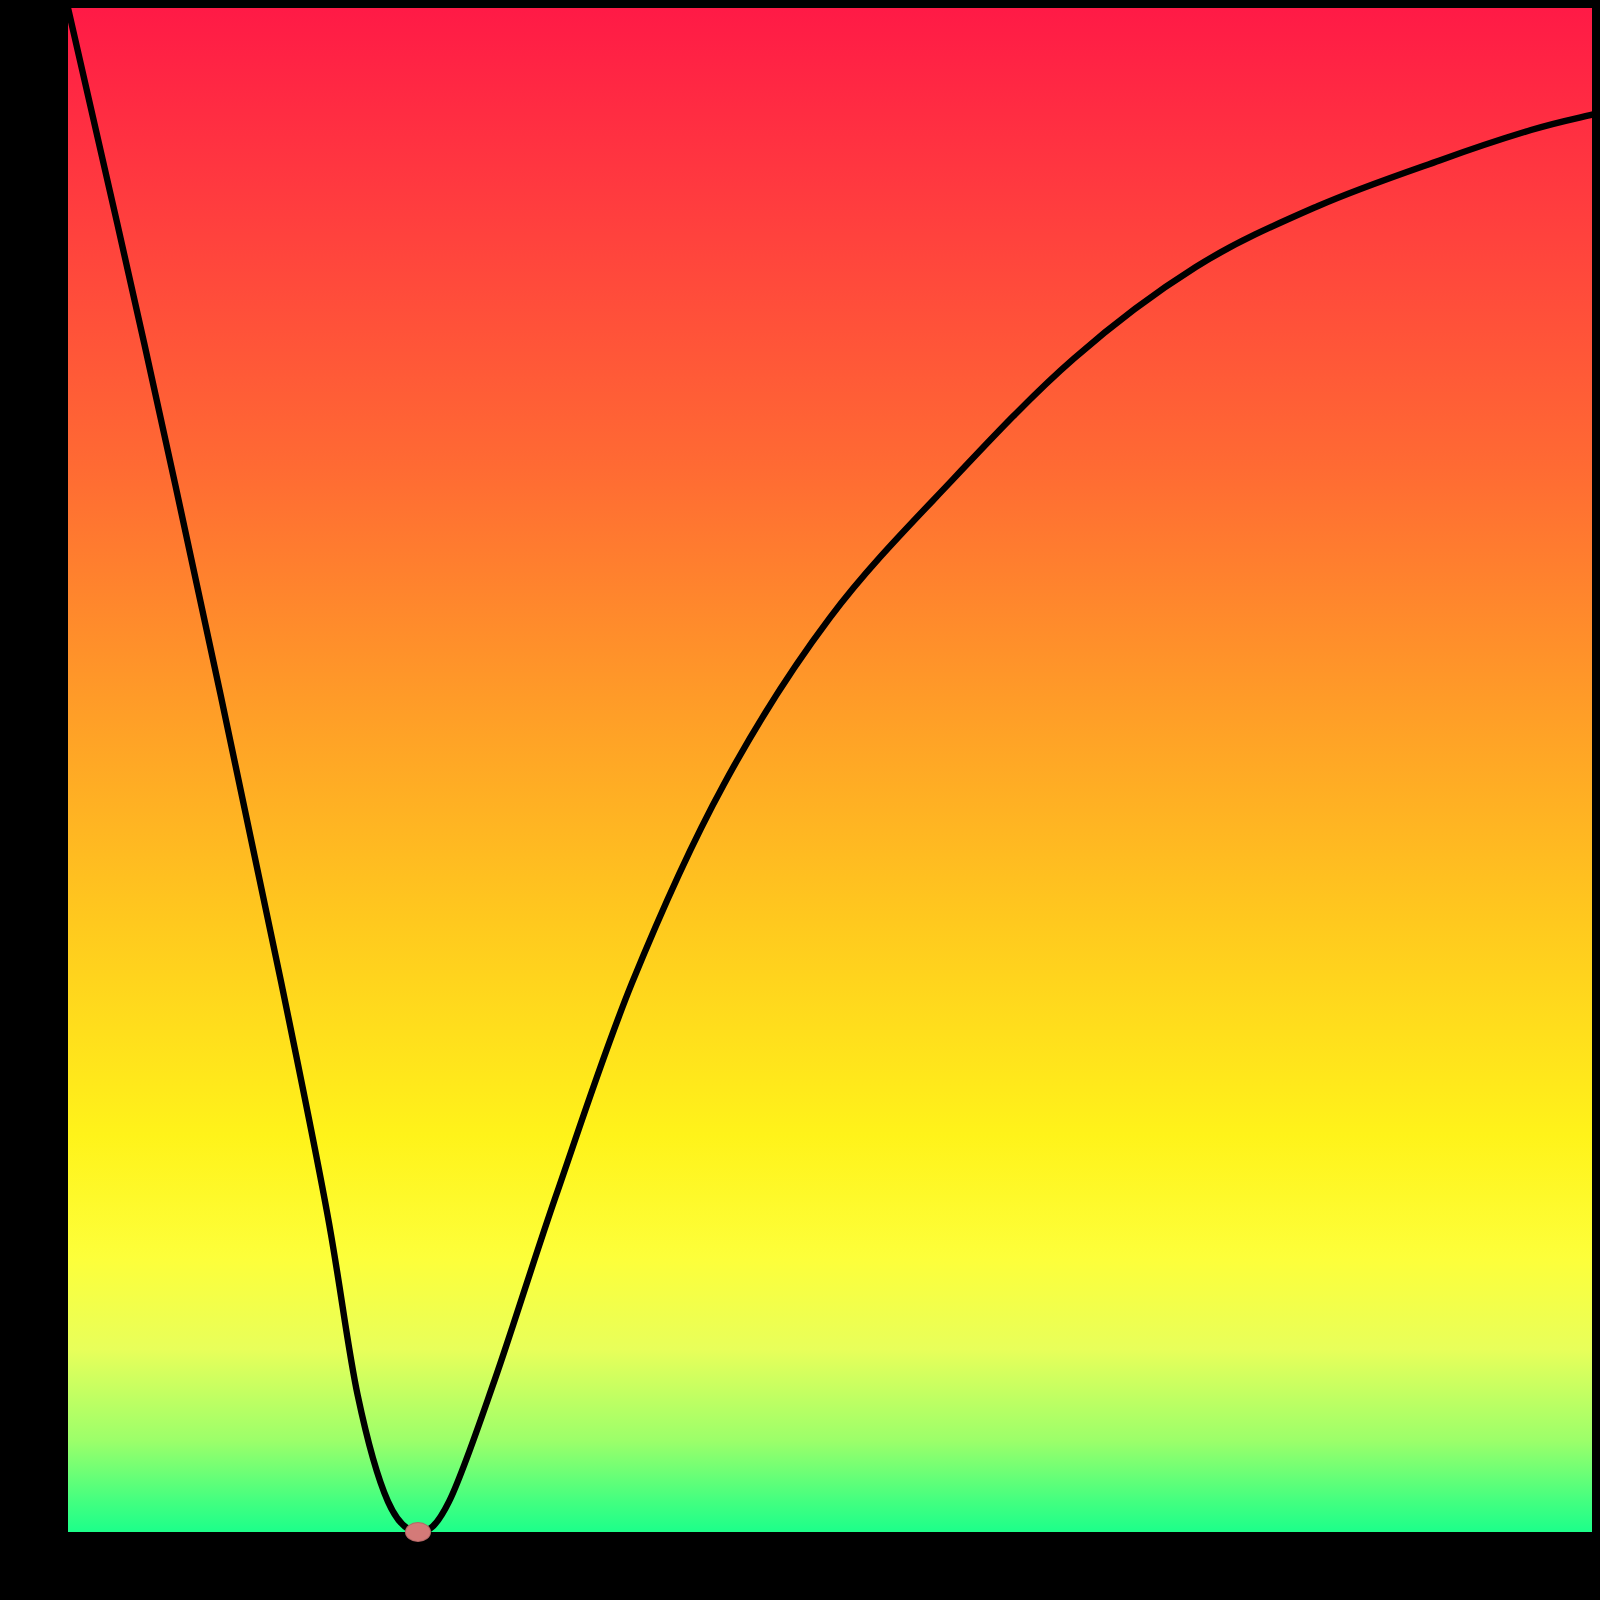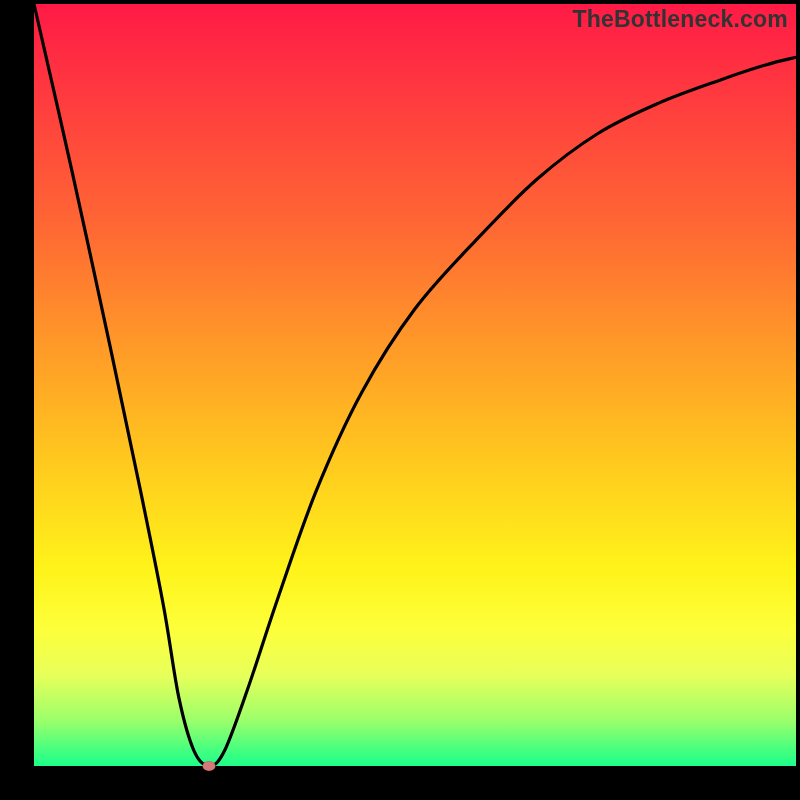--- a/index.html
+++ b/index.html
@@ -66,21 +66,20 @@
     background: #d47a78;
     transform: translate(-50%, -50%);
     box-shadow: 0 0 0 0.5px rgba(0,0,0,0.15) inset;
   }
 </style>
 </head>
 <body>
 
 <div class="frame">
   <div class="plot-area">
-    <div class="watermark">TheBottleneck.com</div>
 
     <svg class="curve" viewBox="0 0 762 762" preserveAspectRatio="none">
       <path fill="none" stroke="#000" stroke-width="3.2" stroke-linecap="round" stroke-linejoin="round" d="M 0.0 0.0 C 6.4 27.9, 25.4 110.5, 38.1 167.6 C 50.8 224.8, 64.8 289.6, 76.2 342.9 C 87.6 396.2, 97.8 444.5, 106.7 487.7 C 115.6 530.9, 123.2 567.7, 129.5 602.0 C 135.9 636.3, 139.7 669.3, 144.8 693.4 C 149.9 717.5, 154.9 735.3, 160.0 746.8 C 165.1 758.2, 170.2 762.0, 175.3 762.0 C 180.3 762.0, 184.2 759.5, 190.5 746.8 C 196.8 734.1, 204.5 711.2, 213.4 685.8 C 222.3 660.4, 232.4 627.4, 243.8 594.4 C 255.3 561.3, 268.0 522.0, 281.9 487.7 C 295.9 453.4, 311.1 419.1, 327.7 388.6 C 344.2 358.1, 361.9 330.2, 381.0 304.8 C 400.1 279.4, 421.6 257.8, 442.0 236.2 C 462.3 214.6, 482.6 193.0, 502.9 175.3 C 523.2 157.5, 543.6 142.2, 563.9 129.5 C 584.2 116.8, 604.5 108.0, 624.8 99.1 C 645.2 90.2, 668.0 82.5, 685.8 76.2 C 703.6 69.8, 718.8 64.8, 731.5 61.0 C 744.2 57.1, 756.9 54.6, 762.0 53.3"></path>
     </svg>
 
     <div class="marker" style="left:175.3px; top:762.0px;"></div>
   </div>
 </div>
 
 </body></html>

